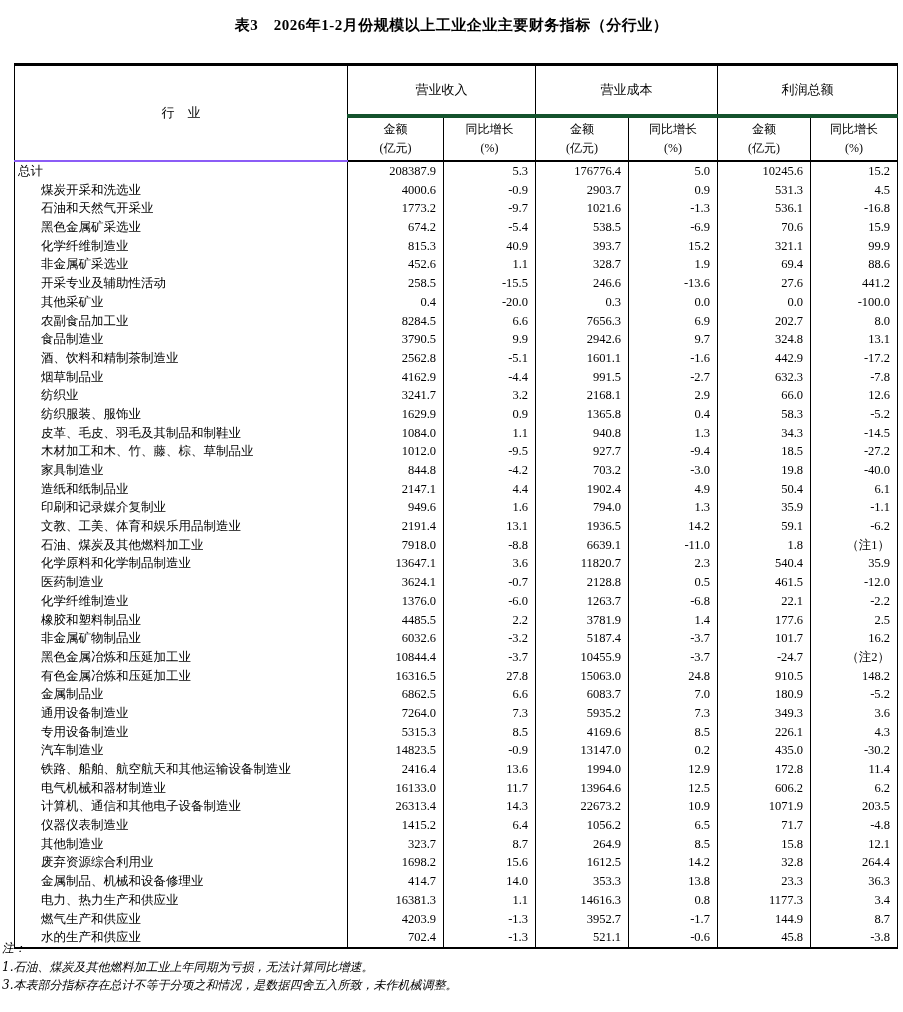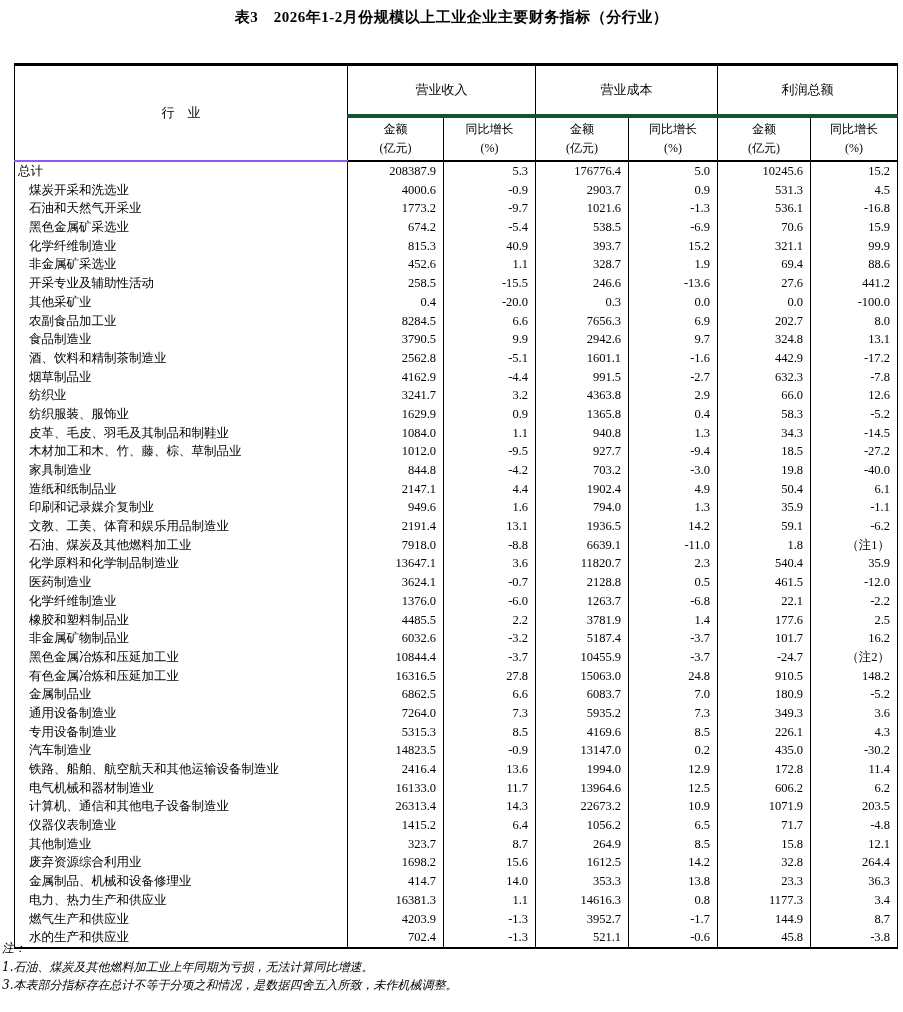--- a/index.html
+++ b/index.html
@@ -10,21 +10,21 @@
   body {
     width: 903px;
     height: 1012px;
     position: relative;
     overflow: hidden;
     color: #000;
     font-family: "Liberation Serif", "DejaVu Serif", serif;
   }
   .page-title {
     position: absolute;
-    top: 8px;
+    top: 16px;
     left: 0;
     width: 100%;
     text-align: center;
     font-size: 15px;
     font-weight: bold;
     letter-spacing: 0.5px;
   }
   table.main-table {
     position: absolute;
     top: 63px;
@@ -77,21 +77,21 @@
     font-size: 12.5px;
     line-height: 18.69px;
     white-space: nowrap;
     overflow: hidden;
   }
   td.industry {
     text-align: left;
     padding-left: 3px;
   }
   td.industry.indent {
-    padding-left: 14px;
+    padding-left: 26px;
   }
   td.num {
     text-align: right;
     padding-right: 7px;
   }
   .notes {
     position: absolute;
     top: 939px;
     left: 2px;
     width: 890px;
@@ -238,21 +238,21 @@
         <td class="num">-4.4</td>
         <td class="num">991.5</td>
         <td class="num">-2.7</td>
         <td class="num">632.3</td>
         <td class="num">-7.8</td>
       </tr>
       <tr>
         <td class="industry indent">纺织业</td>
         <td class="num">3241.7</td>
         <td class="num">3.2</td>
-        <td class="num">4363.8</td>
+        <td class="num">2168.1</td>
         <td class="num">2.9</td>
         <td class="num">66.0</td>
         <td class="num">12.6</td>
       </tr>
       <tr>
         <td class="industry indent">纺织服装、服饰业</td>
         <td class="num">1629.9</td>
         <td class="num">0.9</td>
         <td class="num">1365.8</td>
         <td class="num">0.4</td>

